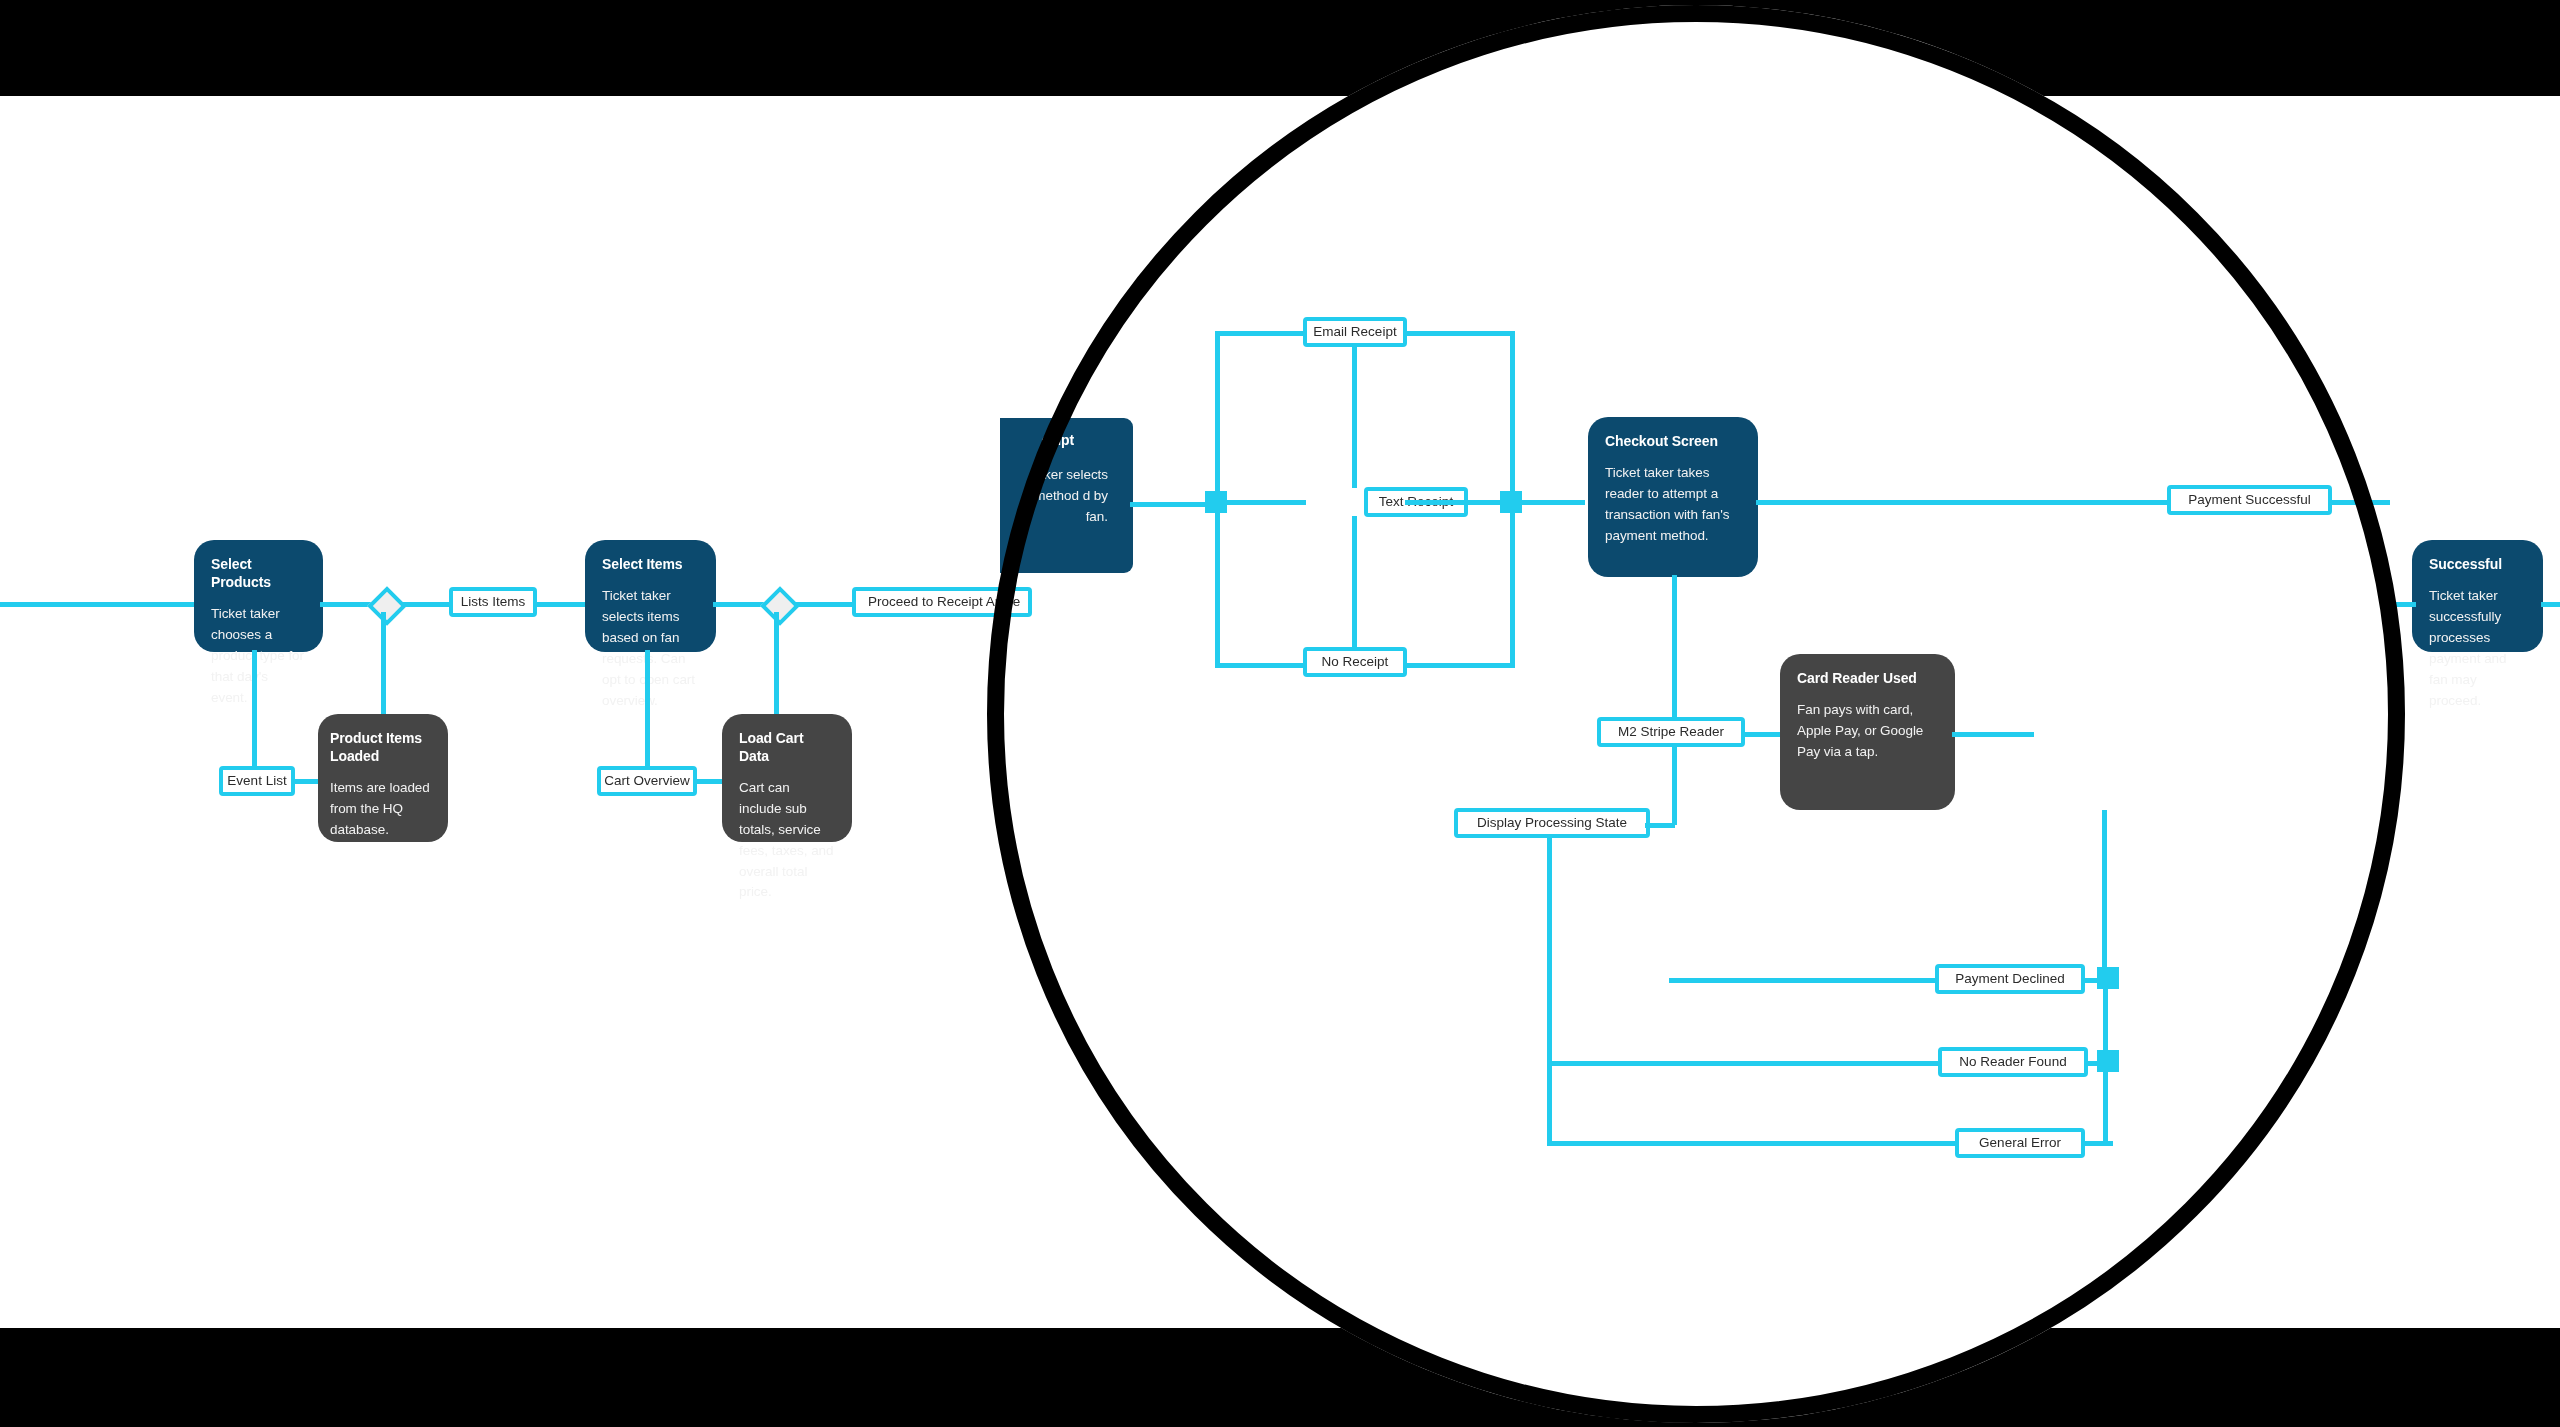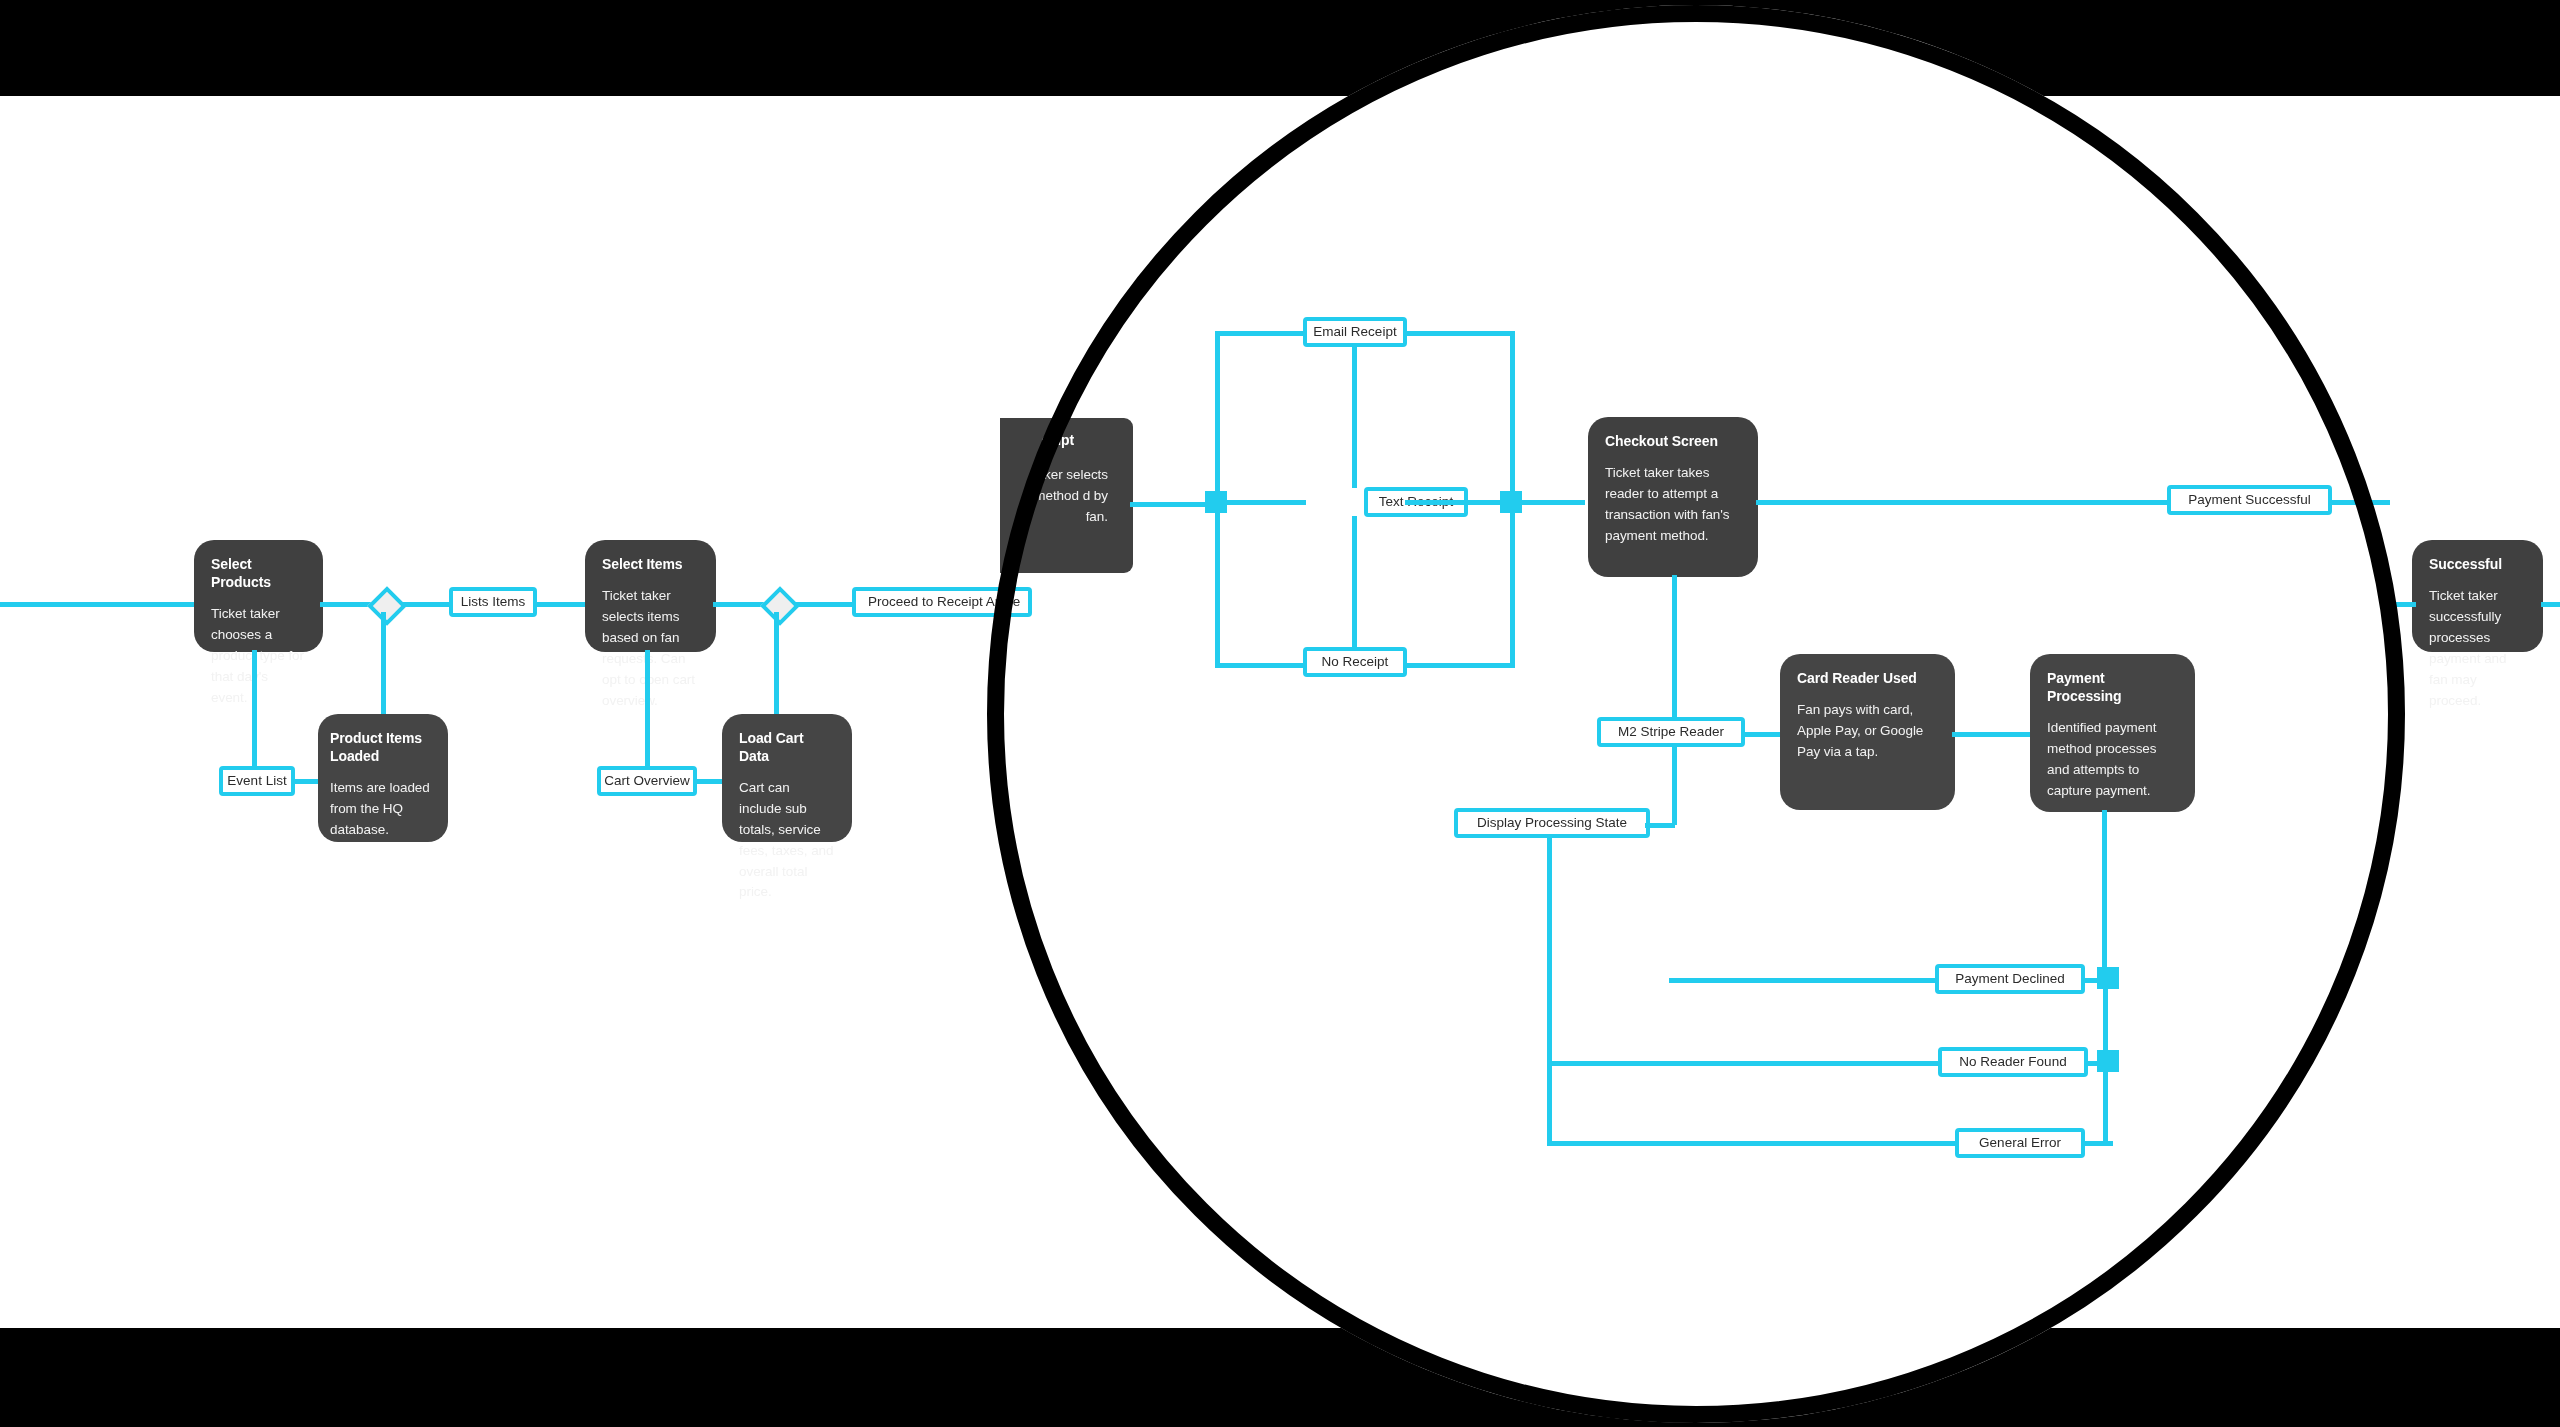--- a/index.html
+++ b/index.html
@@ -72,21 +72,21 @@
   }
 
   
   .card {
     position: absolute;
     border-radius: 20px;
     padding: 16px 17px 16px 17px;
     box-sizing: border-box;
     color: #ffffff;
   }
-  .card.dark  { background: #404040; }
+  .card.dark  { background: #0c4a6e; }
   .card.grey  { background: #454545; }
 
   .card-title {
     font-size: 14px;
     font-weight: bold;
     line-height: 1.28;
     letter-spacing: -0.1px;
     margin: 0 0 12px 0;
   }
   .card-body {
@@ -298,24 +298,20 @@
 
     <div class="edge-h" style="left:1742px; top:732px; width:50px;"></div>
 
     <div class="card grey" style="left:1780px; top:654px; width:175px; height:156px;">
       <p class="card-title">Card Reader Used</p>
       <p class="card-body">Fan pays with card, Apple Pay, or Google Pay via a tap.</p>
     </div>
 
     <div class="edge-h" style="left:1952px; top:732px; width:82px;"></div>
 
-    <div class="card grey" style="left:2030px; top:654px; width:165px; height:158px;">
-      <p class="card-title">Payment Processing</p>
-      <p class="card-body">Identified payment method processes and attempts to capture payment.</p>
-    </div>
 
     <div class="edge-v" style="left:1672px; top:745px; height:80px;"></div>
 
     <div class="chip" style="left:1454px; top:808px; width:196px;">
       <span>Display Processing State</span>
     </div>
     <div class="edge-h" style="left:1645px; top:823px; width:30px;"></div>
 
     <div class="edge-v" style="left:1547px; top:836px; height:309px;"></div>
     <div class="edge-h" style="left:1547px; top:1141px; width:410px;"></div>

